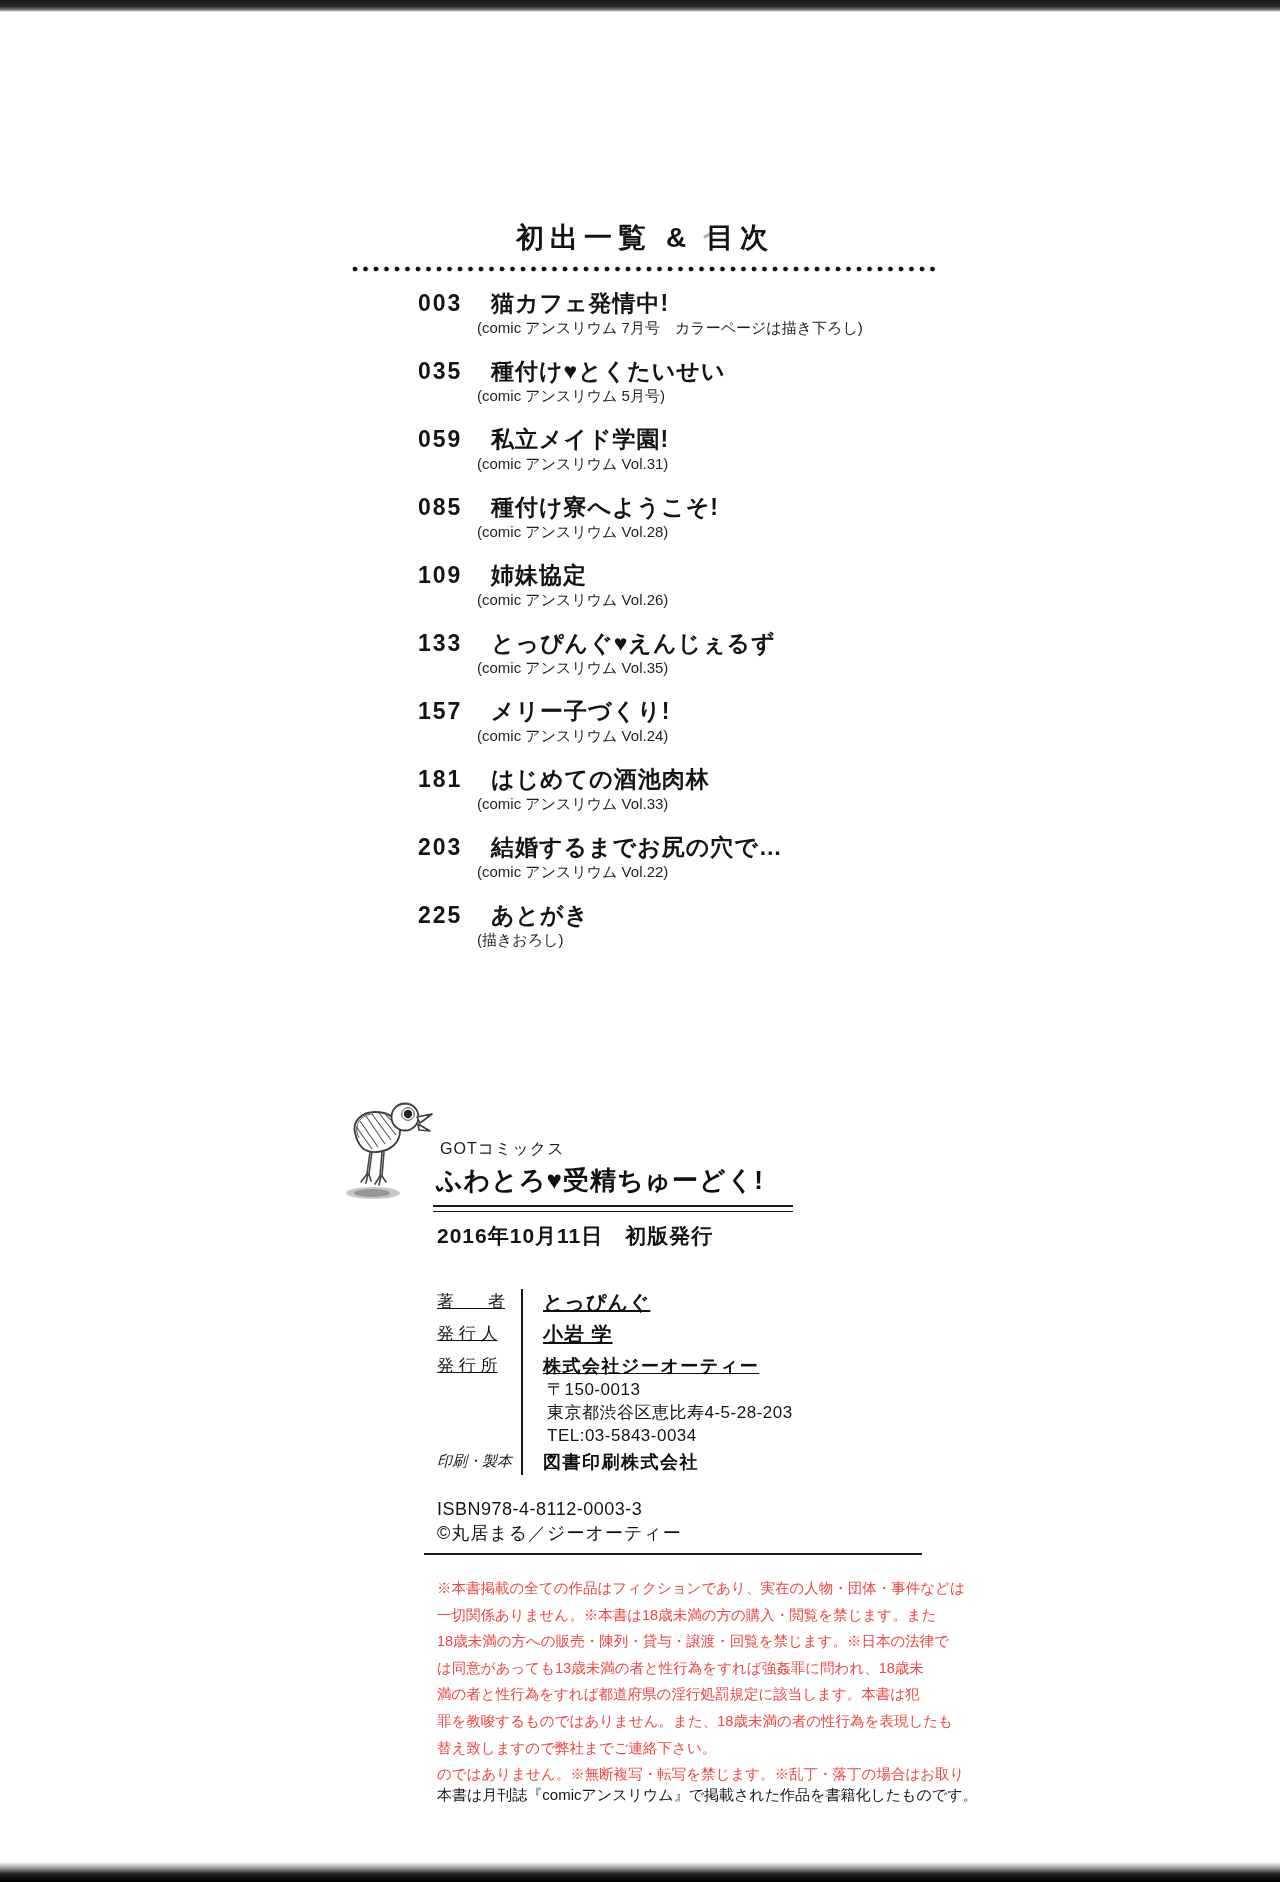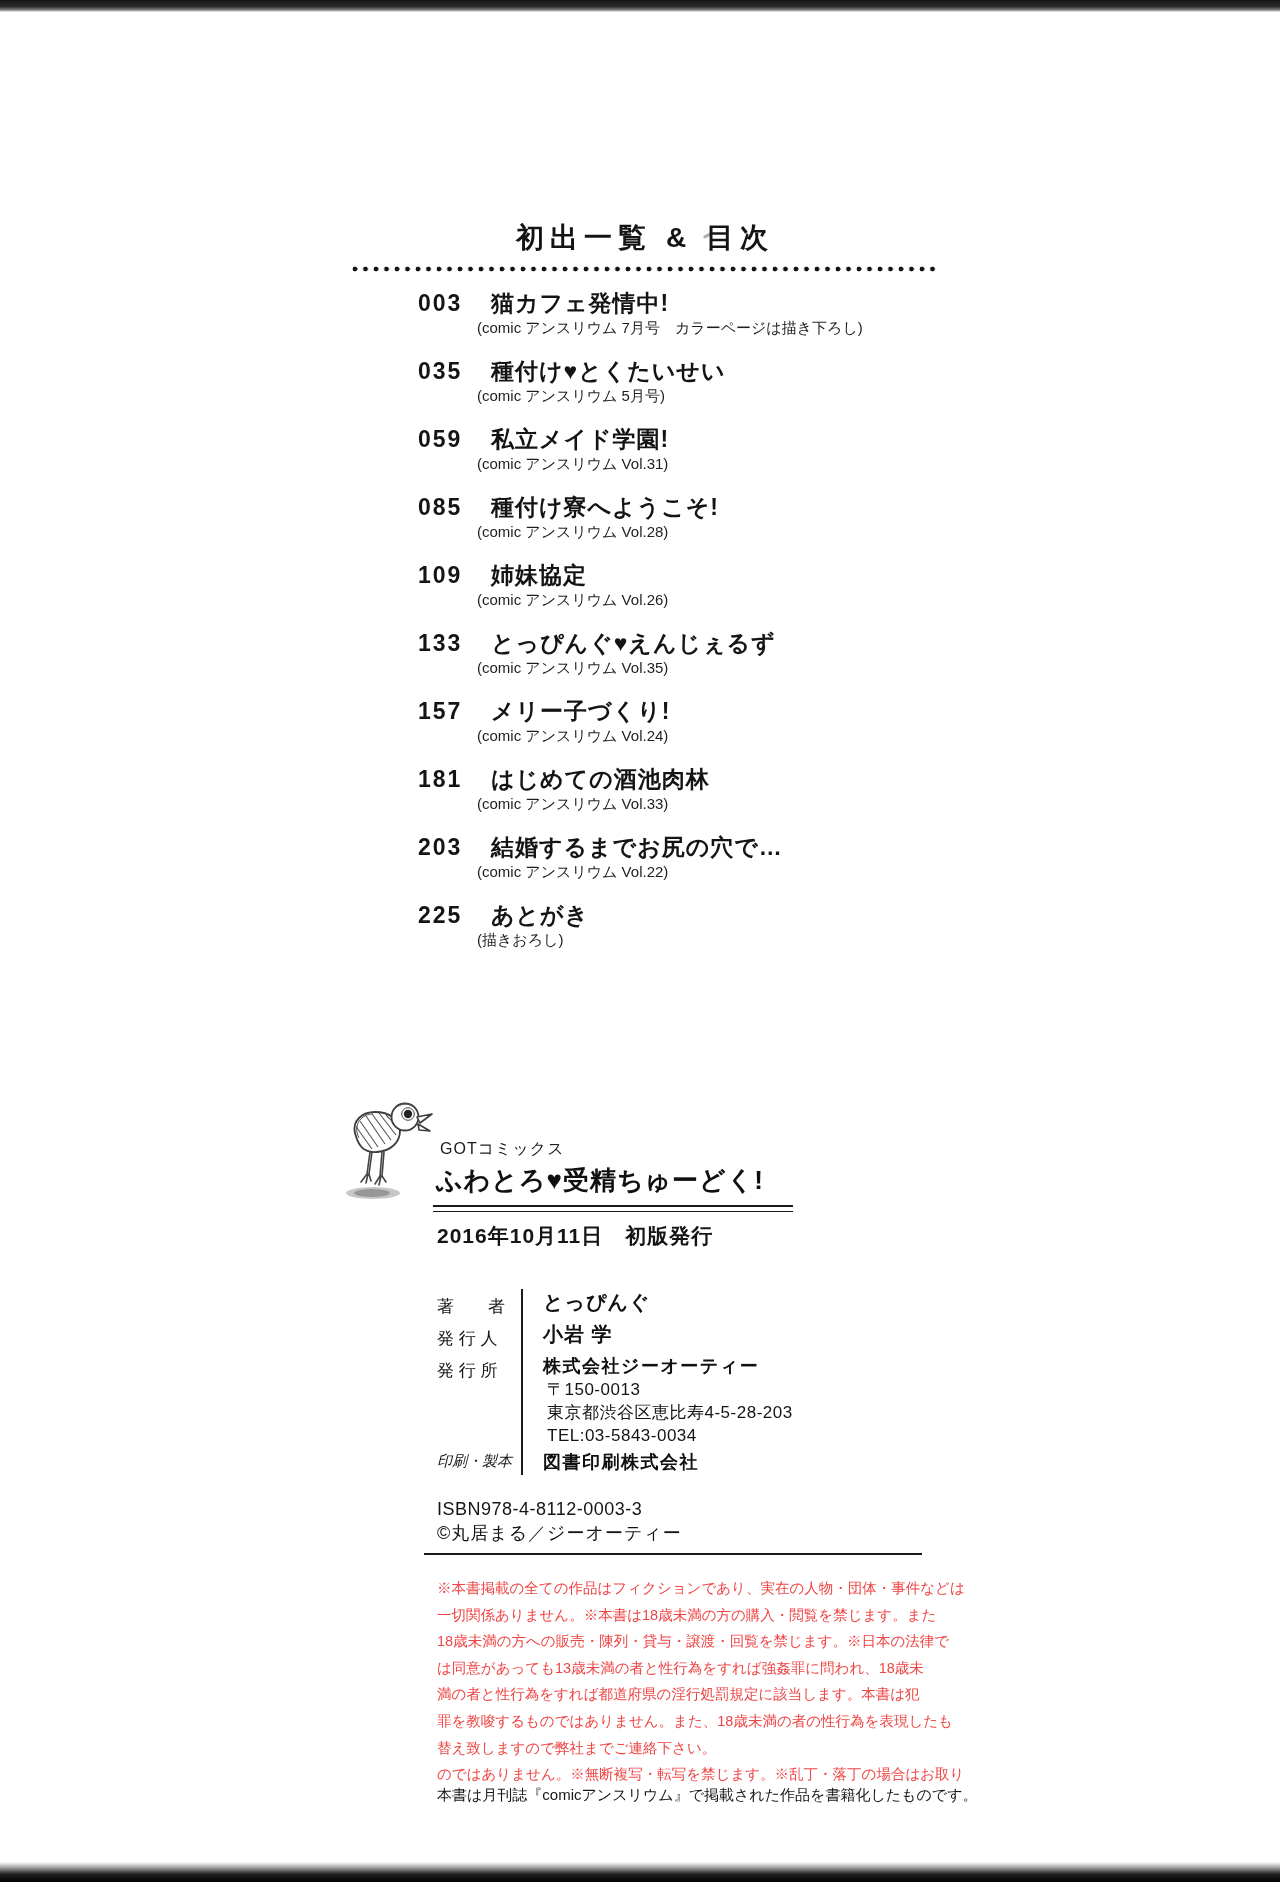--- a/index.html
+++ b/index.html
@@ -34,21 +34,21 @@
   .bird{position:absolute;left:342px;top:1090px;width:100px;height:112px;}
   .imprint{position:absolute;left:440px;top:1139px;font-size:16px;letter-spacing:1px;color:#1a1a1a;}
   .book-title{position:absolute;left:436px;top:1163px;font-size:26px;font-weight:700;
     letter-spacing:1px;color:#101010;white-space:nowrap;}
   .title-rule{position:absolute;left:433px;top:1205px;width:360px;height:4px;
     border-top:2.5px solid #1a1a1a;border-bottom:1.5px solid #1a1a1a;}
   .edition{position:absolute;left:437px;top:1222px;font-size:21px;font-weight:600;
     letter-spacing:1px;color:#141414;white-space:nowrap;}
 
   .credits{position:absolute;left:437px;top:1286px;width:470px;}
-  .credit-row{display:flex;align-items:flex-end;}
+  .credit-row{display:flex;align-items:flex-start;text-decoration:underline;}
   .credit-label{width:84px;flex:0 0 84px;font-size:17px;letter-spacing:0;color:#161616;
     padding-top:4px;white-space:nowrap;}
   .credit-label.small{font-size:15px;padding-top:6px;font-style:italic;}
   .credit-value{font-size:20px;font-weight:600;letter-spacing:1px;color:#101010;
     padding-left:22px;line-height:32px;white-space:nowrap;}
   .credit-value.big{font-size:18px;letter-spacing:1.5px;}
   .vrule{position:absolute;left:521px;top:1289px;width:2px;height:186px;background:#1a1a1a;}
   .addr{position:absolute;left:547px;top:1378px;font-size:17px;line-height:23px;
     letter-spacing:0.5px;color:#141414;white-space:nowrap;}
   .printer-row{position:absolute;left:437px;top:1446px;width:470px;display:flex;}

